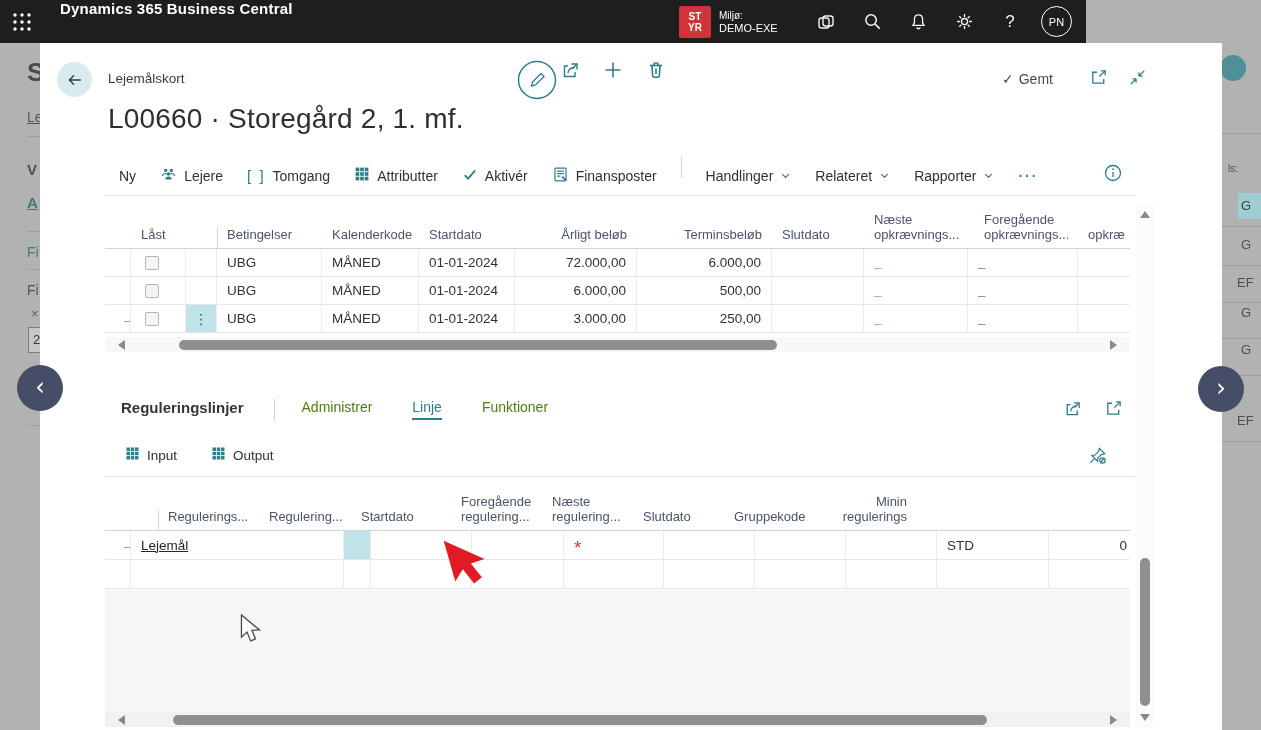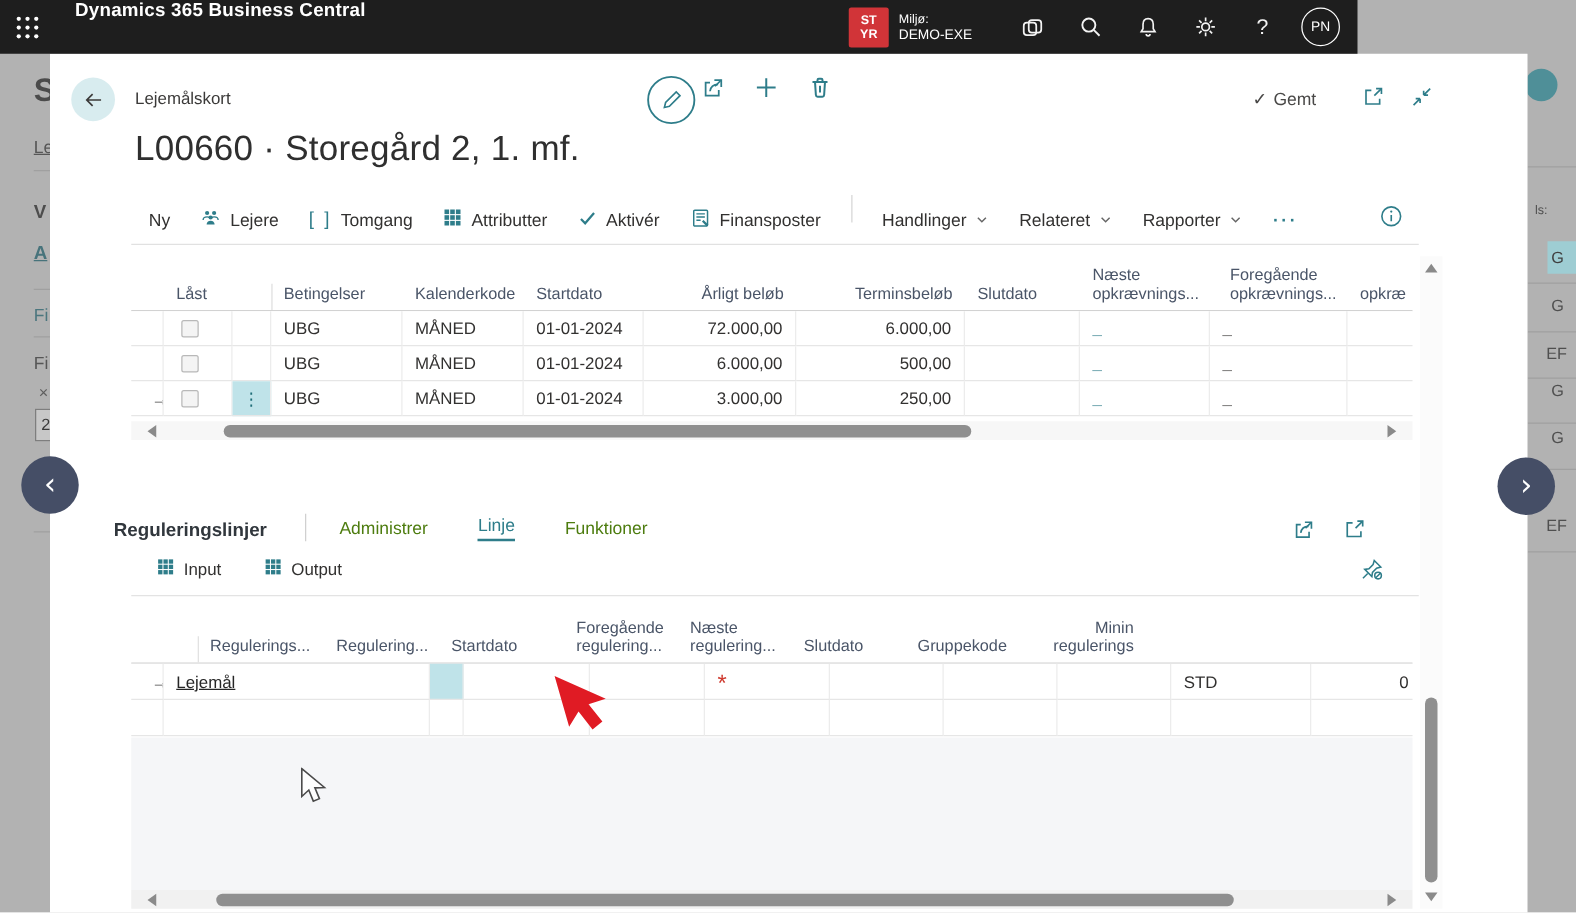--- a/index.html
+++ b/index.html
@@ -92,21 +92,21 @@
   .hthumb { position:absolute; height:10px; border-radius:5px; background:#8f8f8f; top:2.5px; cursor:pointer; }
   .tri { width:0; height:0; position:absolute; cursor:pointer; }
   .tri-l { border-top:5px solid transparent; border-bottom:5px solid transparent; border-right:7px solid #8a8a8a; left:13px; top:3px;}
   .tri-r { border-top:5px solid transparent; border-bottom:5px solid transparent; border-left:7px solid #8a8a8a; right:13px; top:3px;}
   .vscroll { position:absolute; left:1096px; top:162px; width:18px; height:522px; background:#fbfbfb; }
   .vthumb { position:absolute; left:4px; width:10px; border-radius:5px; background:#8f8f8f; top:353px; height:148px; cursor:pointer; }
   .tri-u { border-left:5px solid transparent; border-right:5px solid transparent; border-bottom:7px solid #8a8a8a; left:4px; top:6px; }
   .tri-d { border-left:5px solid transparent; border-right:5px solid transparent; border-top:7px solid #8a8a8a; left:4px; bottom:6px; }
 
   
-  .sec-head { position:absolute; left:51px; top:356px; width:1030px; height:34px; display:flex; align-items:flex-end; }
+  .sec-head { position:absolute; left:81px; top:356px; width:1030px; height:34px; display:flex; align-items:flex-start; }
   .sec-title { font-size:15px; font-weight:700; color:#31373d; }
   .sec-sep { width:1px; height:22px; background:#d0d0d0; margin:0 27px 0 30px; }
   .sec-tab { font-size:14px; color:#4d7c0f; margin-right:40px; cursor:pointer; padding-bottom:3px; }
   .sec-tab.active { color:#2e7d8a; border-bottom:2px solid #2e7d8a; }
   .sec-icns { position:absolute; right:28px; display:flex; gap:22px; color:#2e7d8a; }
   .sub-toolbar { position:absolute; left:65px; top:391px; width:1030px; height:43px; display:flex; align-items:center;
                  border-bottom:1px solid #e3e3e3; font-size:13.5px; }
   .pin-icn { position:absolute; right:28px; width:19px; height:19px; color:#2e7d8a; cursor:pointer; }
   .empty-area { position:absolute; left:65px; top:547px; width:1025px; height:122px; background:#f5f6f8; }
 

